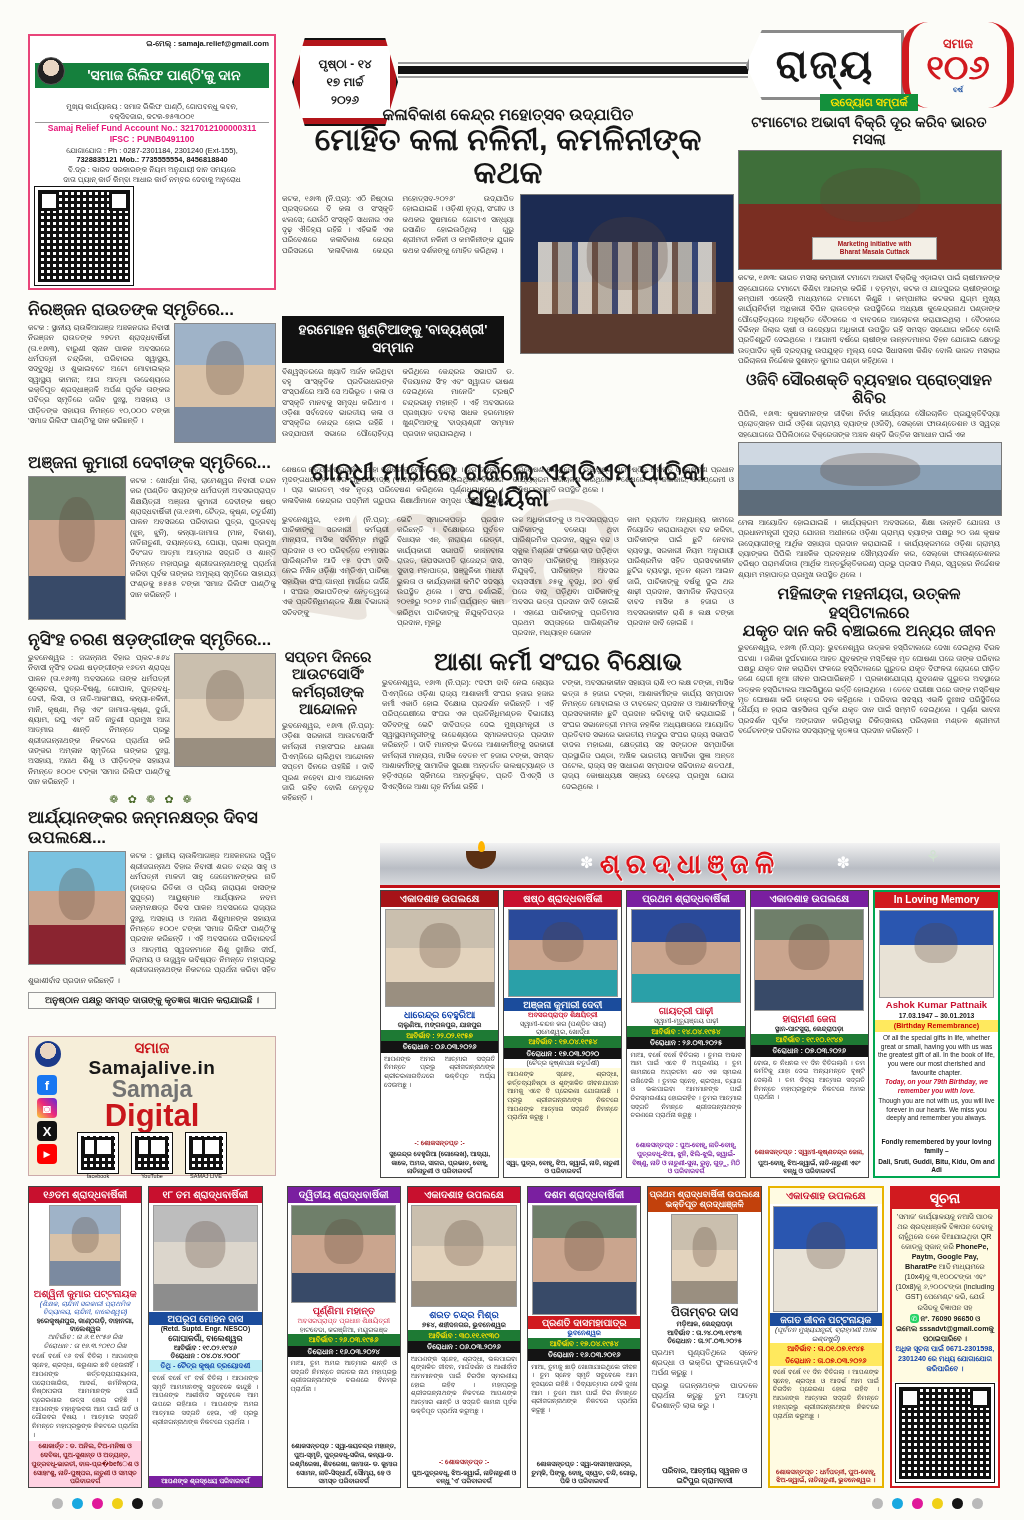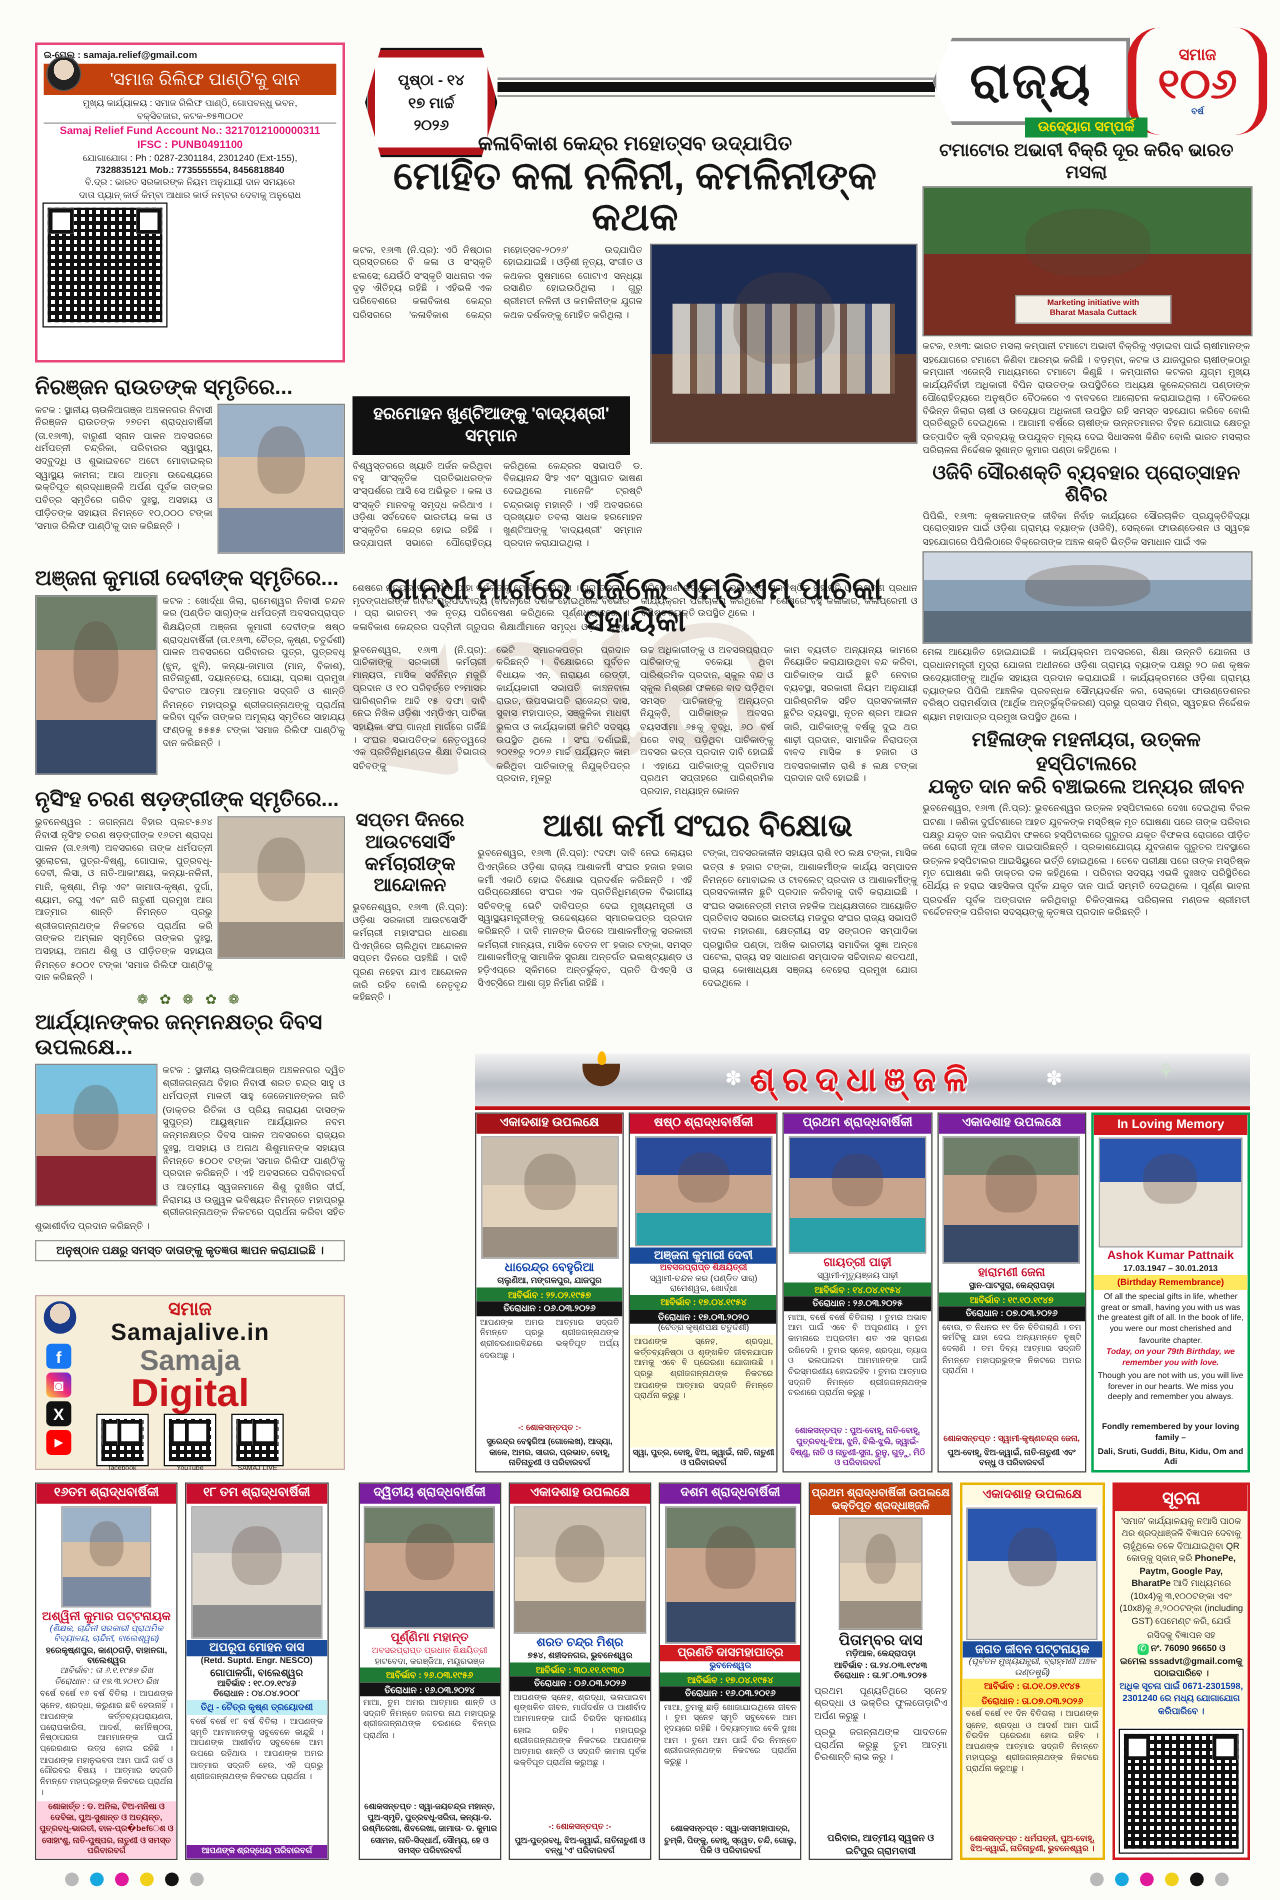--- a/index.html
+++ b/index.html
@@ -4,23 +4,23 @@
 <style>
   html,body{margin:0;padding:0;background:#e8e8e4;}
   #page{position:relative;width:1024px;height:1520px;background:#fcfcf8;margin:0 auto;
         font-family:"Liberation Sans","DejaVu Sans",sans-serif;color:#171717;overflow:hidden;}
   .abs{position:absolute;}
   .ctr{text-align:center;}
   .b{font-weight:bold;text-align:center;}
   
   #relief{left:28px;top:34px;width:248px;height:256px;border:2px solid #e8457a;background:#fff;
           padding:3px 5px;box-sizing:border-box;font-size:7.4px;line-height:1.3;}
-  #relief .email{text-align:left;font-weight:bold;font-size:7.6px;}
-  #relief .bar{background:#c2410c;color:#fff;font-weight:normal;font-size:14px;text-align:center;
-               padding:3px 2px 4px 26px;position:relative;margin:2px 0;}
+  #relief .email{text-align:right;font-weight:bold;font-size:7.6px;}
+  #relief .bar{background:#15803d;color:#fff;font-weight:bold;font-size:14px;text-align:center;
+               padding:3px 2px 4px 26px;position:relative;margin:14px 0;}
   #relief .face{position:absolute;left:2px;top:-6px;width:26px;height:26px;border-radius:50%;
                 background:radial-gradient(circle at 50% 38%,#e9d6c2 0 38%,#222 40% 100%);border:1px solid #555;}
   #relief .pink{color:#e6187a;font-weight:bold;font-size:8.6px;text-align:center;}
   #relief .qrrow{display:flex;margin-top:3px;gap:4px;}
   .qr{background:
       repeating-linear-gradient(0deg,#111 0 3px,transparent 3px 6px),
       repeating-linear-gradient(90deg,#111 0 3px,#fff 3px 6px);
       border:3px solid #fff;outline:1px solid #111;position:relative;}
   .qr:before,.qr:after{content:"";position:absolute;width:14px;height:14px;border:3px solid #111;background:#fff;}
   .qr:before{left:1px;top:1px;} .qr:after{right:1px;top:1px;}

